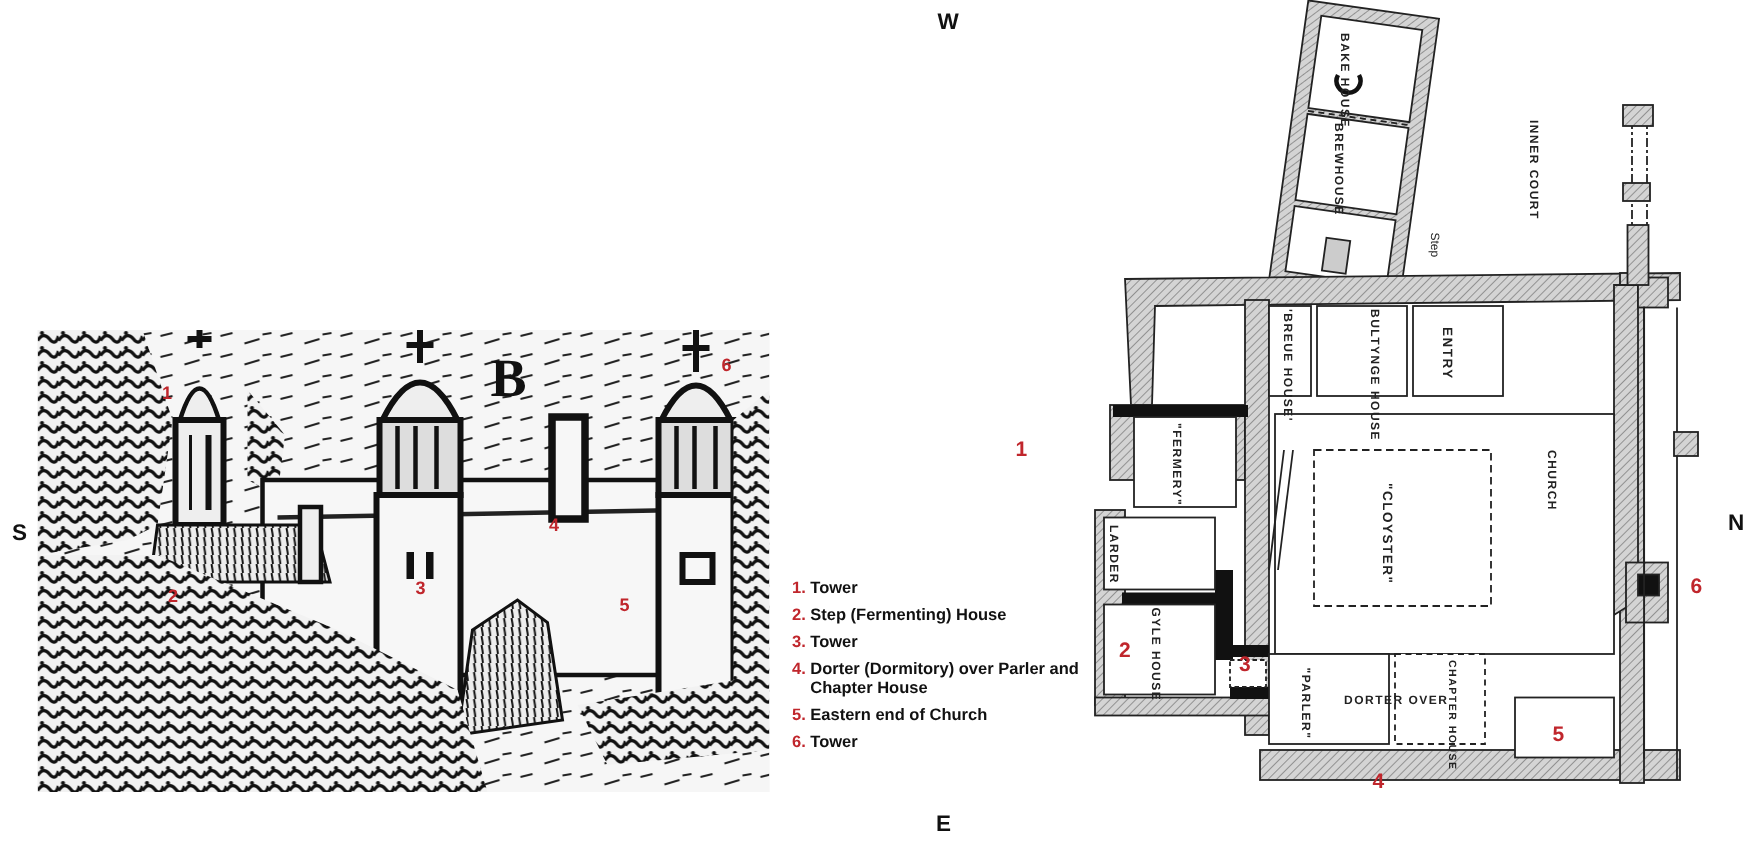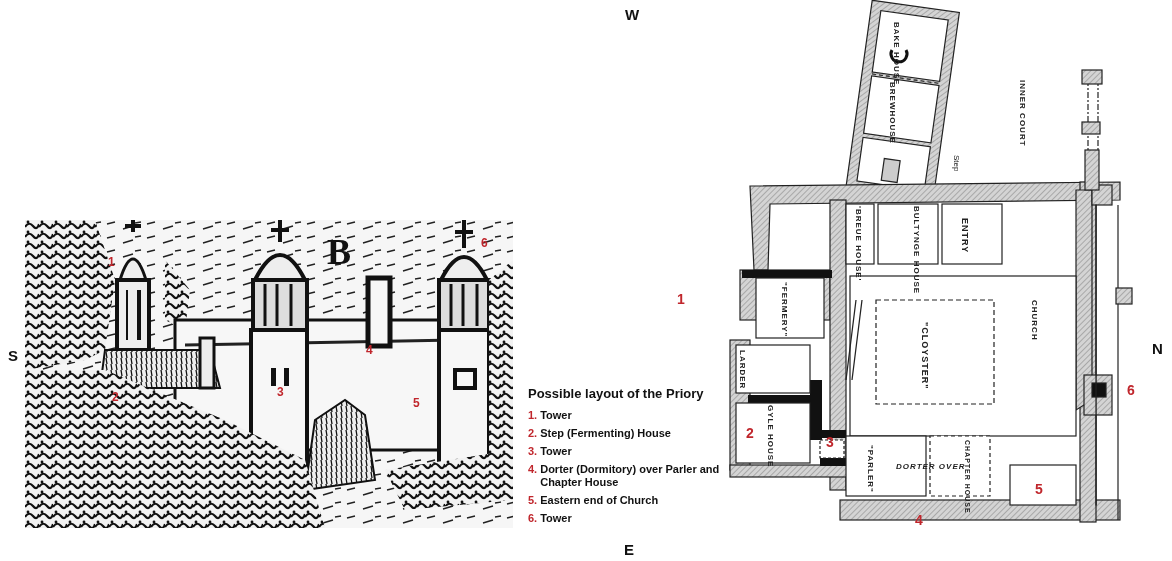--- a/index.html
+++ b/index.html
@@ -8,21 +8,21 @@
   .engraving{position:absolute;left:25px;top:220px;width:488px;height:308px;background:#f4f4f4;overflow:hidden;}
   .engraving svg{position:absolute;left:0;top:0;}
   .elabel{position:absolute;font-weight:bold;font-size:12px;color:#c0262c;}
   .legend{position:absolute;left:528px;top:386px;width:200px;}
   .legend-title{font-weight:bold;font-size:13px;margin:0 0 8px 0;}
   .legend-item{font-size:11px;font-weight:bold;line-height:13px;margin-bottom:5px;display:flex;}
   .legend-item .num{color:#c0262c;margin-right:3px;white-space:nowrap;}
   .plan{position:absolute;left:680px;top:0;width:492px;height:561px;}
   .plan svg{position:absolute;left:0;top:0;}
   .plabel{position:absolute;font-size:8px;font-weight:bold;letter-spacing:1px;color:#222;writing-mode:vertical-rl;}
-  .plabel-h{position:absolute;font-size:8px;font-weight:bold;color:#222;letter-spacing:1px;font-style:italic;}
+  .plabel-h{position:absolute;font-size:8px;font-weight:bold;color:#222;letter-spacing:1px;}
   .pnum{position:absolute;font-weight:bold;font-size:14px;color:#c0262c;}
 </style>
 </head>
 <body>
 
 <div class="compass" style="left:625px;top:6px;">W</div>
 <div class="compass" style="left:624px;top:541px;">E</div>
 <div class="compass" style="left:8px;top:347px;">S</div>
 <div class="compass" style="left:1152px;top:340px;">N</div>
 
@@ -91,21 +91,20 @@
   </svg>
   <div class="elabel" style="left:83px;top:35px;">1</div>
   <div class="elabel" style="left:87px;top:170px;">2</div>
   <div class="elabel" style="left:252px;top:165px;">3</div>
   <div class="elabel" style="left:341px;top:123px;">4</div>
   <div class="elabel" style="left:388px;top:176px;">5</div>
   <div class="elabel" style="left:456px;top:16px;">6</div>
 </div>
 
 <div class="legend">
-  <div class="legend-title">Possible layout of the Priory</div>
   <div class="legend-item">
       <span class="num">1.</span>
       <span>Tower</span>
     </div>
   <div class="legend-item">
       <span class="num">2.</span>
       <span>Step (Fermenting) House</span>
     </div>
   <div class="legend-item">
       <span class="num">3.</span>

